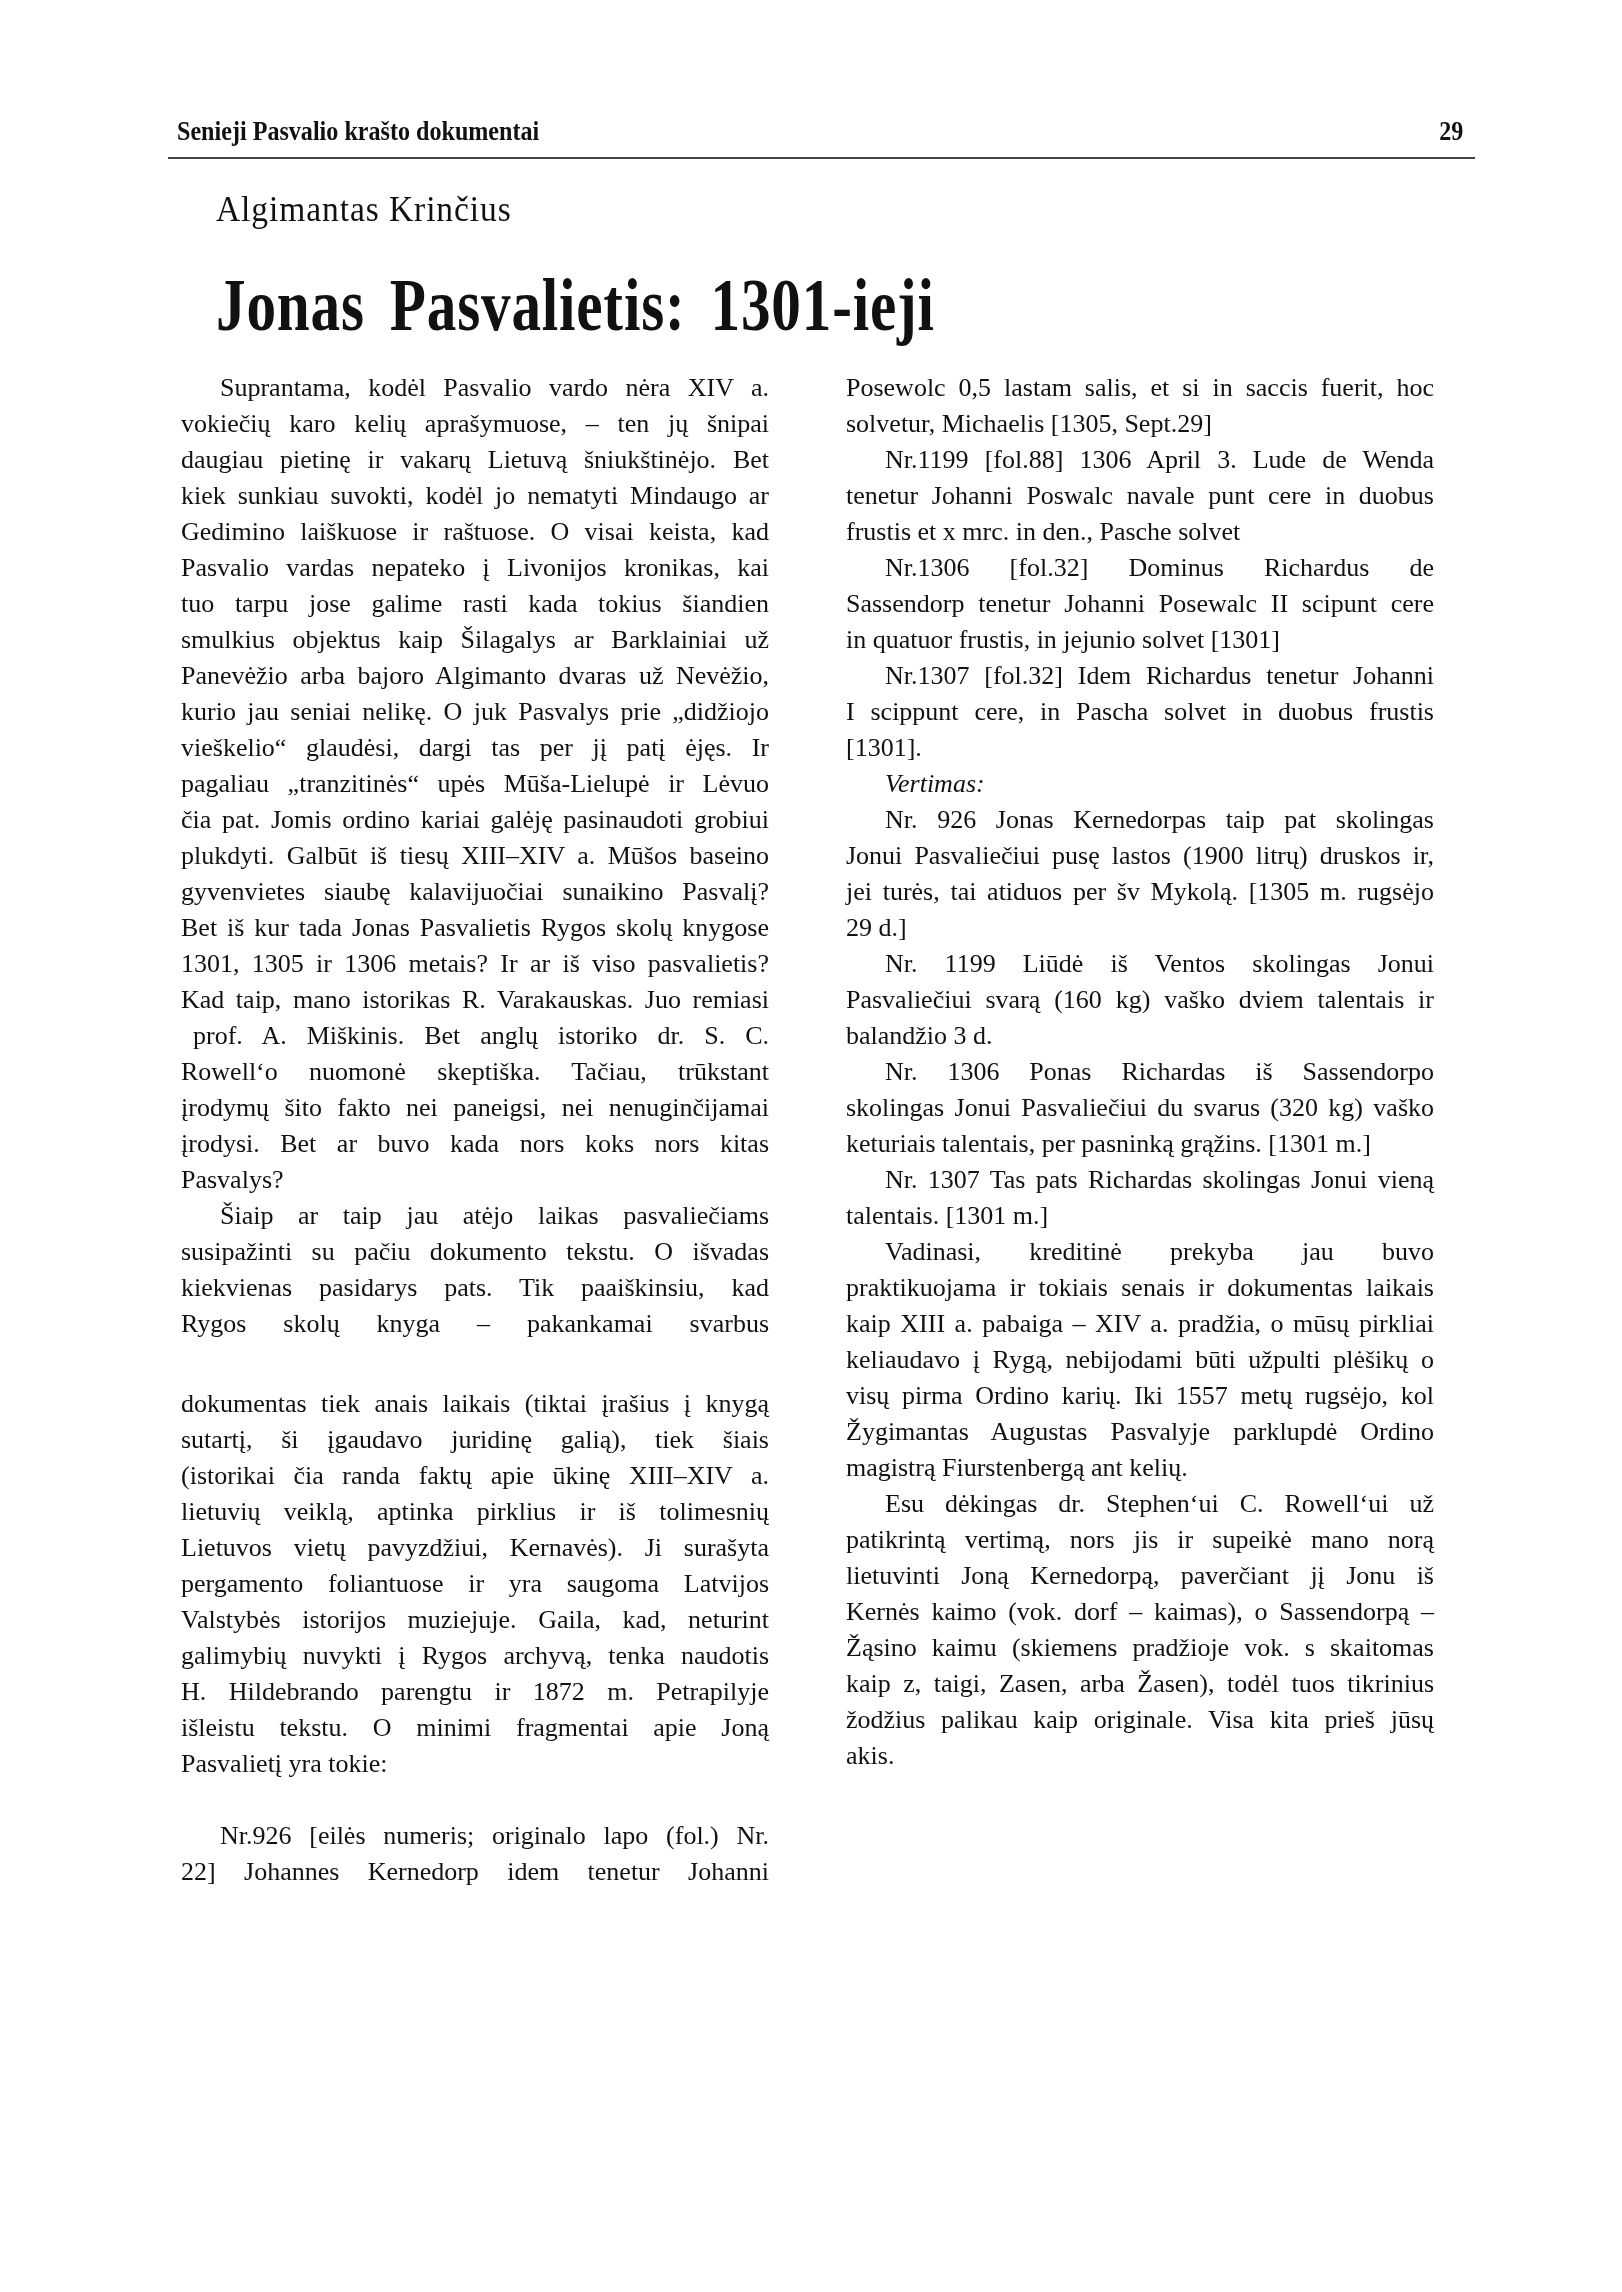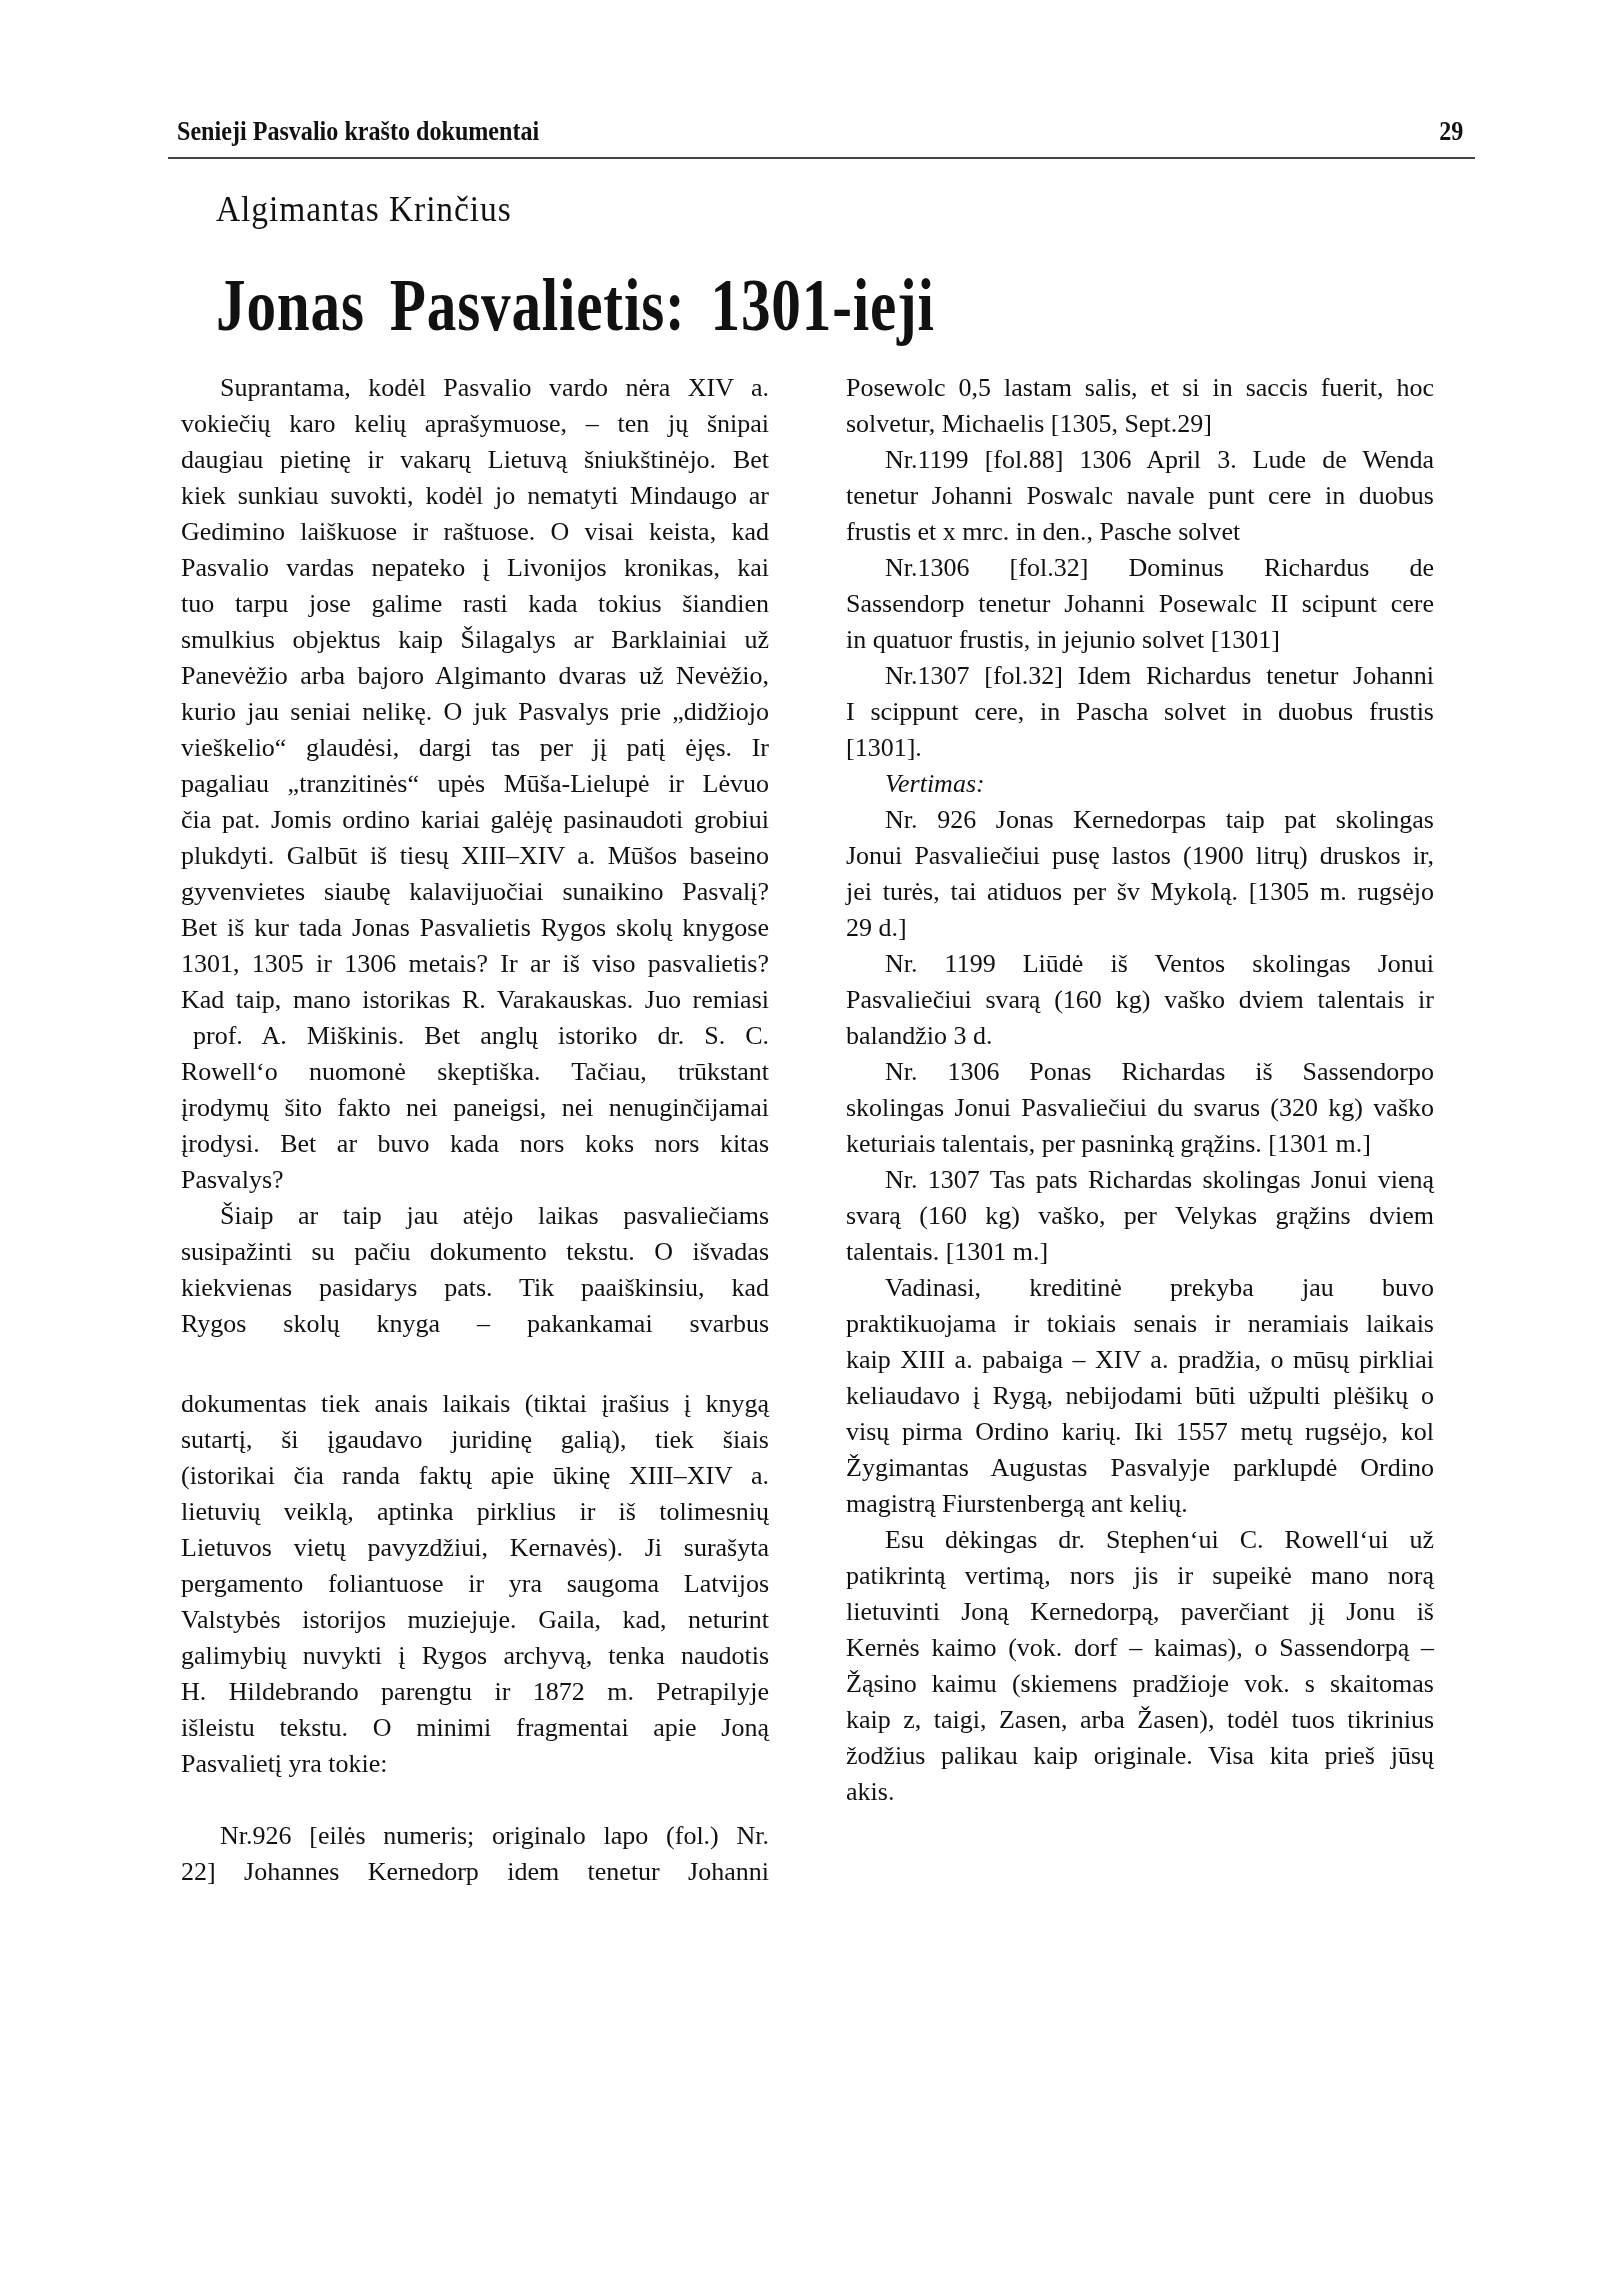--- a/index.html
+++ b/index.html
@@ -96,24 +96,23 @@
     <span class="line" style="white-space: normal;">Jonui Pasvaliečiui pusę lastos (1900 litrų) druskos ir,</span>
     <span class="line" style="white-space: normal;">jei turės, tai atiduos per šv Mykolą. [1305 m. rugsėjo</span>
     <span class="line last" style="white-space: normal;">29 d.]</span>
     <span class="line ind" style="white-space: normal;">Nr.  1199   Liūdė iš Ventos skolingas Jonui</span>
     <span class="line" style="white-space: normal;">Pasvaliečiui svarą (160 kg) vaško dviem talentais ir</span>
     <span class="line last" style="white-space: normal;">balandžio 3 d.</span>
     <span class="line ind" style="white-space: normal;">Nr.  1306   Ponas Richardas iš Sassendorpo</span>
     <span class="line" style="white-space: normal;">skolingas Jonui Pasvaliečiui du svarus (320 kg) vaško</span>
     <span class="line last" style="white-space: normal;">keturiais talentais, per pasninką grąžins. [1301 m.]</span>
     <span class="line ind" style="white-space: normal;">Nr. 1307 Tas pats Richardas skolingas Jonui vieną</span>
-    <span class="line" style="white-space: normal;">svarą (160 kg) vaško, per Velykas grąžins dviem</span>
     <span class="line last" style="white-space: normal;">talentais. [1301 m.]</span>
     <span class="line ind" style="white-space: normal;">Vadinasi, kreditinė prekyba jau buvo</span>
-    <span class="line" style="white-space: normal;">praktikuojama ir tokiais senais ir neramiais laikais</span>
+    <span class="line" style="white-space: normal;">praktikuojama ir tokiais senais ir dokumentas laikais</span>
     <span class="line" style="white-space: normal;">kaip XIII a. pabaiga – XIV a. pradžia, o mūsų pirkliai</span>
     <span class="line" style="white-space: normal;">keliaudavo į Rygą, nebijodami būti užpulti plėšikų o</span>
     <span class="line" style="white-space: normal;">visų pirma Ordino karių. Iki 1557 metų rugsėjo, kol</span>
     <span class="line" style="white-space: normal;">Žygimantas Augustas Pasvalyje parklupdė Ordino</span>
     <span class="line last" style="white-space: normal;">magistrą Fiurstenbergą ant kelių.</span>
     <span class="line ind" style="white-space: normal;">Esu dėkingas dr. Stephen‘ui C. Rowell‘ui už</span>
     <span class="line" style="white-space: normal;">patikrintą vertimą, nors jis ir supeikė mano norą</span>
     <span class="line" style="white-space: normal;">lietuvinti Joną Kernedorpą, paverčiant jį Jonu iš</span>
     <span class="line" style="white-space: normal;">Kernės kaimo (vok. dorf – kaimas), o Sassendorpą –</span>
     <span class="line" style="white-space: normal;">Žąsino kaimu (skiemens pradžioje vok. s skaitomas</span>

